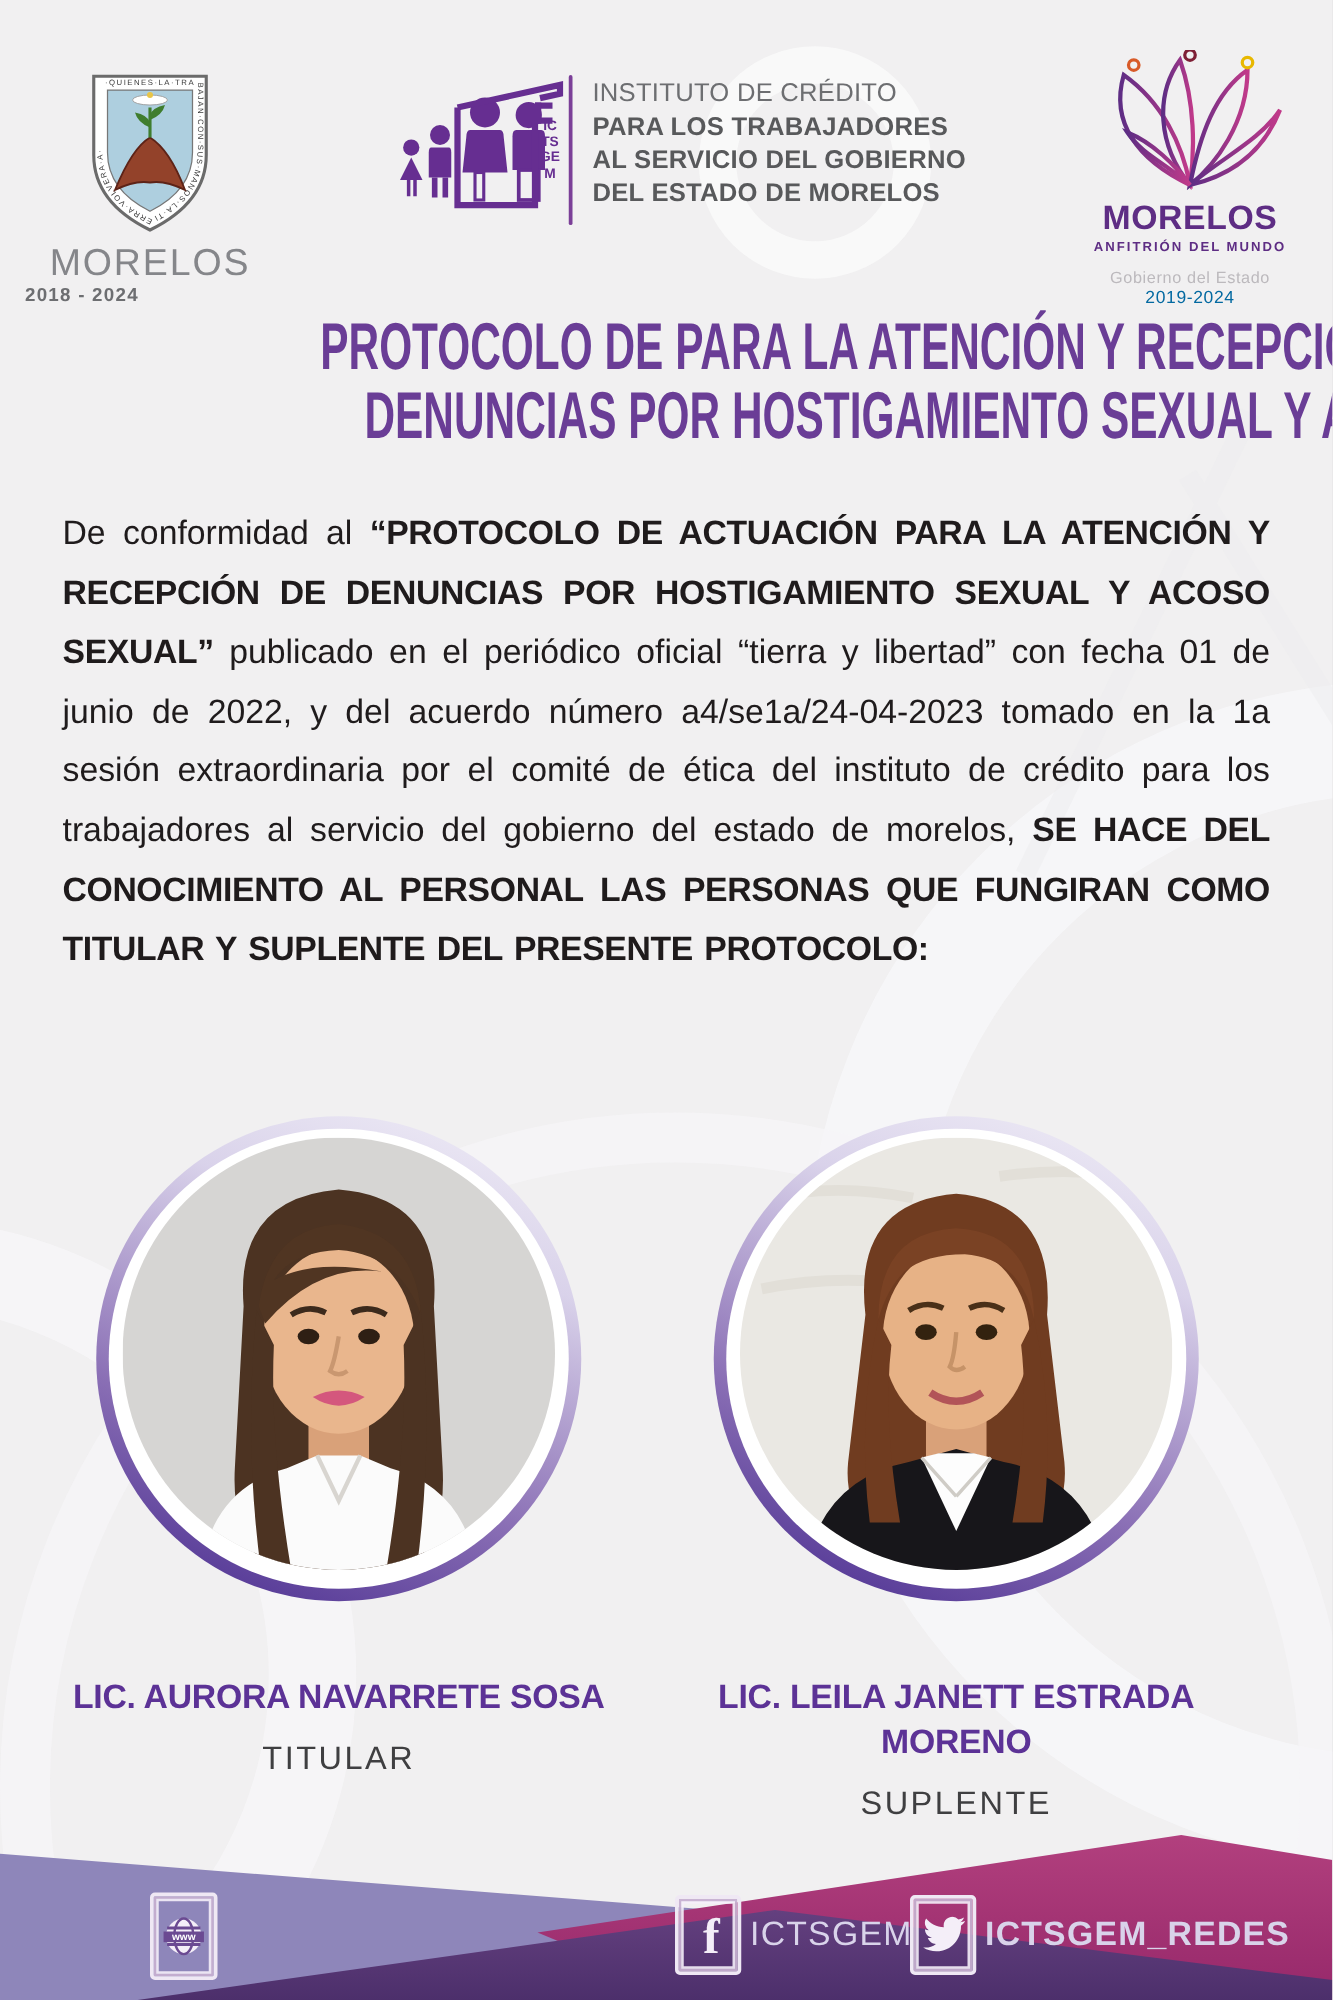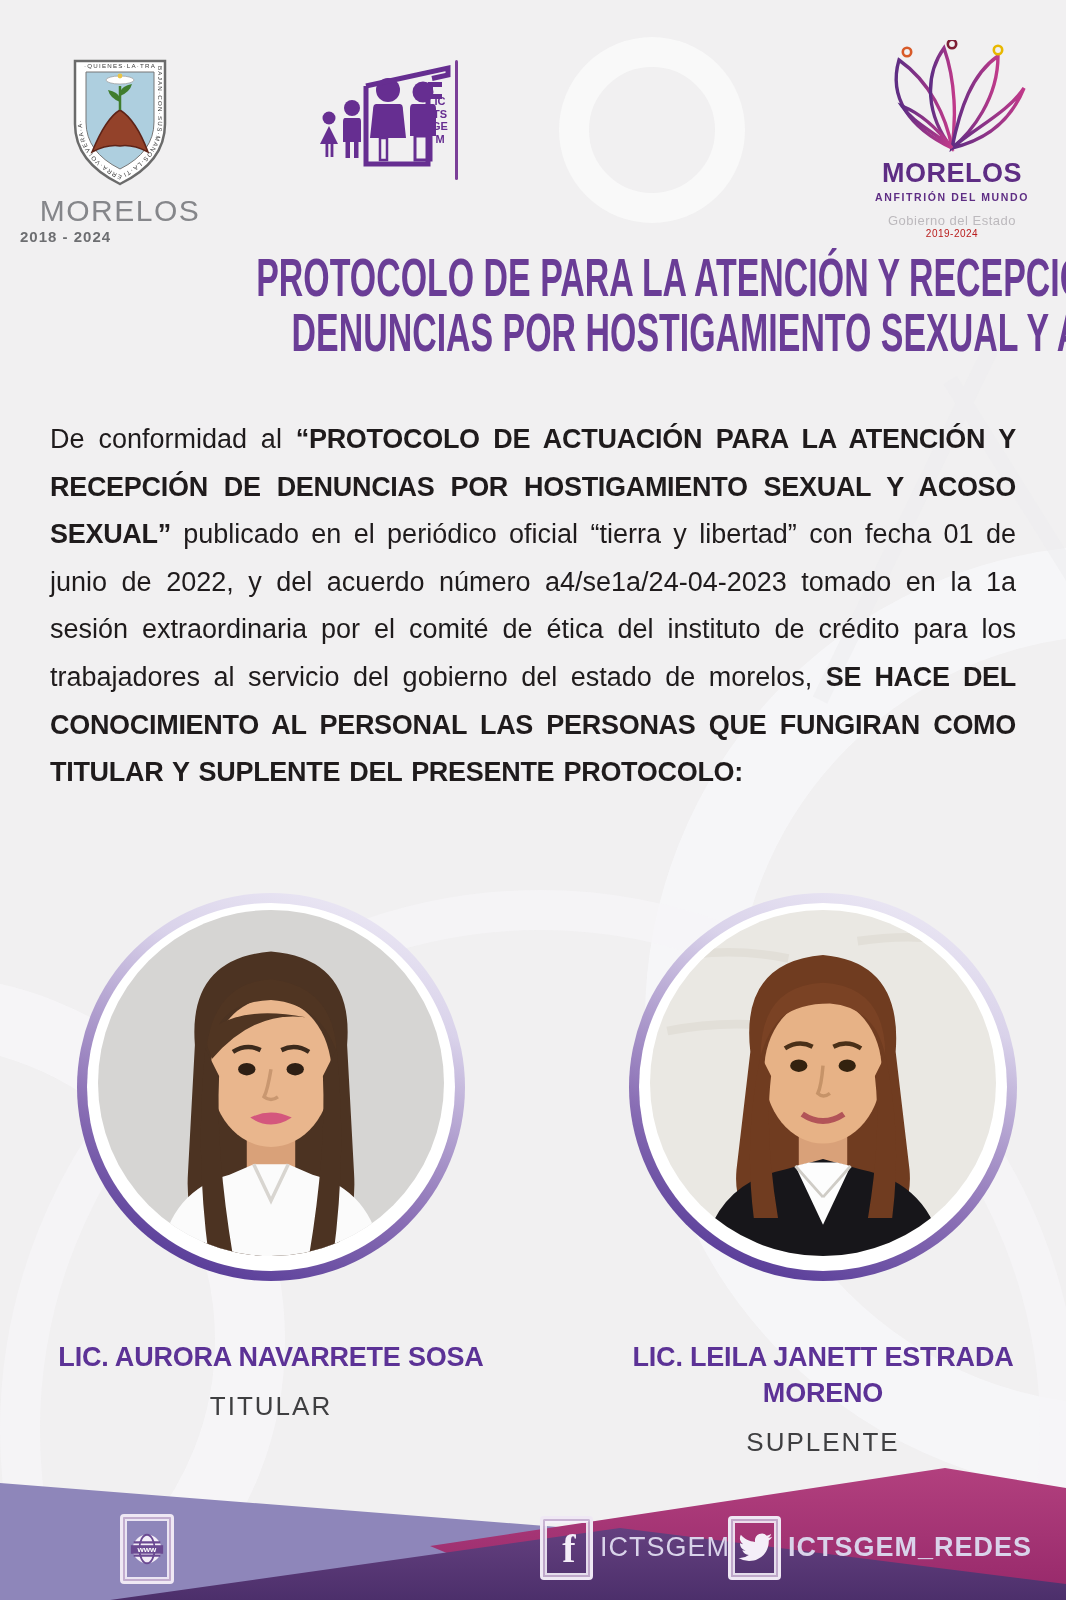--- a/index.html
+++ b/index.html
@@ -20,36 +20,36 @@
   .ictsgem-vert{left:432px;top:95px;width:16px;font-size:11px;line-height:12.5px;
                 font-weight:700;color:#662e91;word-break:break-all;text-align:center;}
   .hdr-divider{left:455px;top:60px;width:3px;height:120px;background:#7b3f98;border-radius:2px;}
   .institute{left:474px;top:62px;width:300px;color:#58595b;
              font-size:20.5px;line-height:26.5px;font-weight:700;letter-spacing:.2px;}
   .institute .lt{font-weight:400;color:#6d6e71;}
   .right-logo{left:852px;top:40px;width:200px;text-align:center;}
   .right-title{font-size:27px;font-weight:800;color:#5e2d84;letter-spacing:.5px;margin-top:2px;}
   .right-sub{font-size:10.5px;font-weight:700;color:#5e2d84;letter-spacing:1.6px;margin-top:2px;}
   .right-gov{font-size:13px;color:#bcb9bd;margin-top:10px;letter-spacing:.5px;}
-  .right-gov2{font-size:10px;color:#b91c1c;letter-spacing:.5px;}
+  .right-gov2{font-size:14px;color:#0369a1;letter-spacing:.5px;}
 
   
   .title-wrap{left:0;top:250px;width:1066px;text-align:center;color:#6a3d96;}
   .title-line{display:inline-block;white-space:nowrap;font-weight:700;font-size:53px;
               line-height:55px;transform:scaleX(.64);transform-origin:50% 50%;letter-spacing:0;}
 
   
-  .para{left:50px;top:416px;width:966px;font-size:27px;line-height:47.6px;color:#1f1b1c;
+  .para{left:50px;top:403px;width:966px;font-size:27px;line-height:47.6px;color:#1f1b1c;
         text-align:justify;word-spacing:2px;margin:0;}
   .para b{font-weight:800;letter-spacing:-.3px;}
 
   
   .profile{width:470px;text-align:center;}
   .profile.p1{left:36px;top:893px;}
-  .profile.p2{left:588px;top:893px;}
+  .profile.p2{left:530px;top:893px;}
   .ring{width:388px;height:388px;margin:0 auto;border-radius:50%;
         background:linear-gradient(200deg,#f2f0f8 0%,#d9d2ea 28%,#8a6fb5 66%,#4d3192 96%);
         display:flex;align-items:center;justify-content:center;}
   .ring-white{width:368px;height:368px;border-radius:50%;background:#fff;
               display:flex;align-items:center;justify-content:center;}
   .avatar{width:346px;height:346px;border-radius:50%;overflow:hidden;position:relative;top:-4px;}
   .pname{margin-top:58px;font-size:27px;font-weight:800;color:#5c3296;letter-spacing:-.2px;line-height:36px;}
   .prole{margin-top:16px;font-size:26px;color:#3f3f41;letter-spacing:2px;font-weight:400;}
 
   
@@ -127,20 +127,26 @@
     <g fill="#662e91">
       <rect x="112" y="26" width="14" height="5"></rect>
       <rect x="112" y="38" width="14" height="5"></rect>
       <rect x="112" y="26" width="5" height="17"></rect>
     </g>
   </svg>
   <div class="abs ictsgem-vert">ICTSGEM</div>
 
   <div class="abs hdr-divider"></div>
 
+  <div class="abs institute">
+    <div class="lt">INSTITUTO DE CRÉDITO</div>
+    <div>PARA LOS TRABAJADORES</div>
+    <div>AL SERVICIO DEL GOBIERNO</div>
+    <div>DEL ESTADO DE MORELOS</div>
+  </div>
 
   <div class="abs right-logo">
     <svg width="200" height="112" viewBox="0 0 200 112">
       <defs>
         <linearGradient id="pg" x1="0" y1="0" x2="1" y2="0">
           <stop offset="0" stop-color="#5e2d84"></stop>
             <stop offset="1" stop-color="#c13a8a"></stop>
         </linearGradient>
       </defs>
       <g fill="none" stroke="url(#pg)" stroke-width="3.4">

